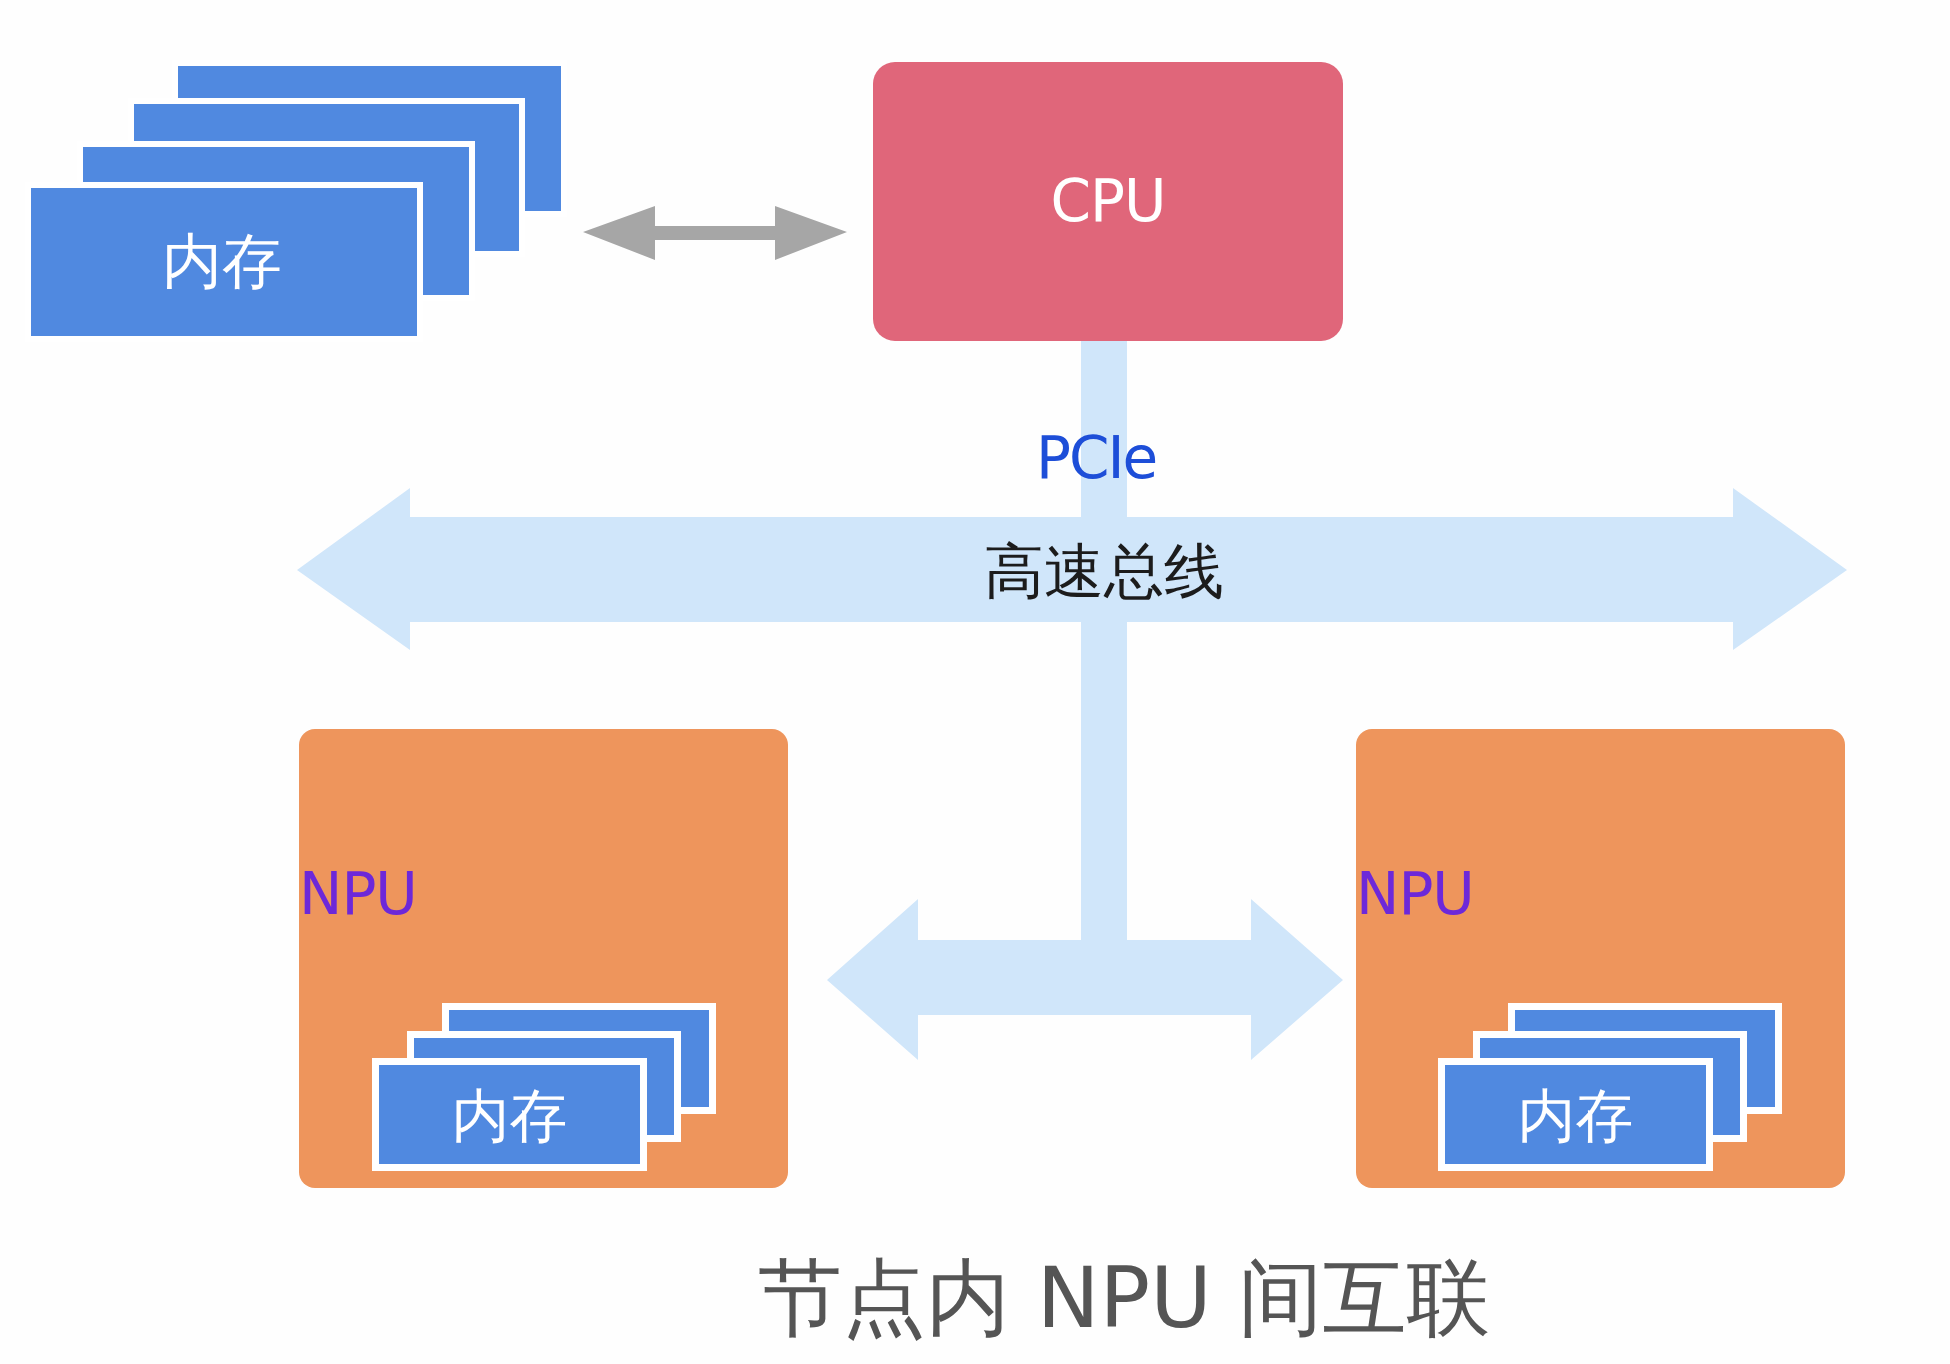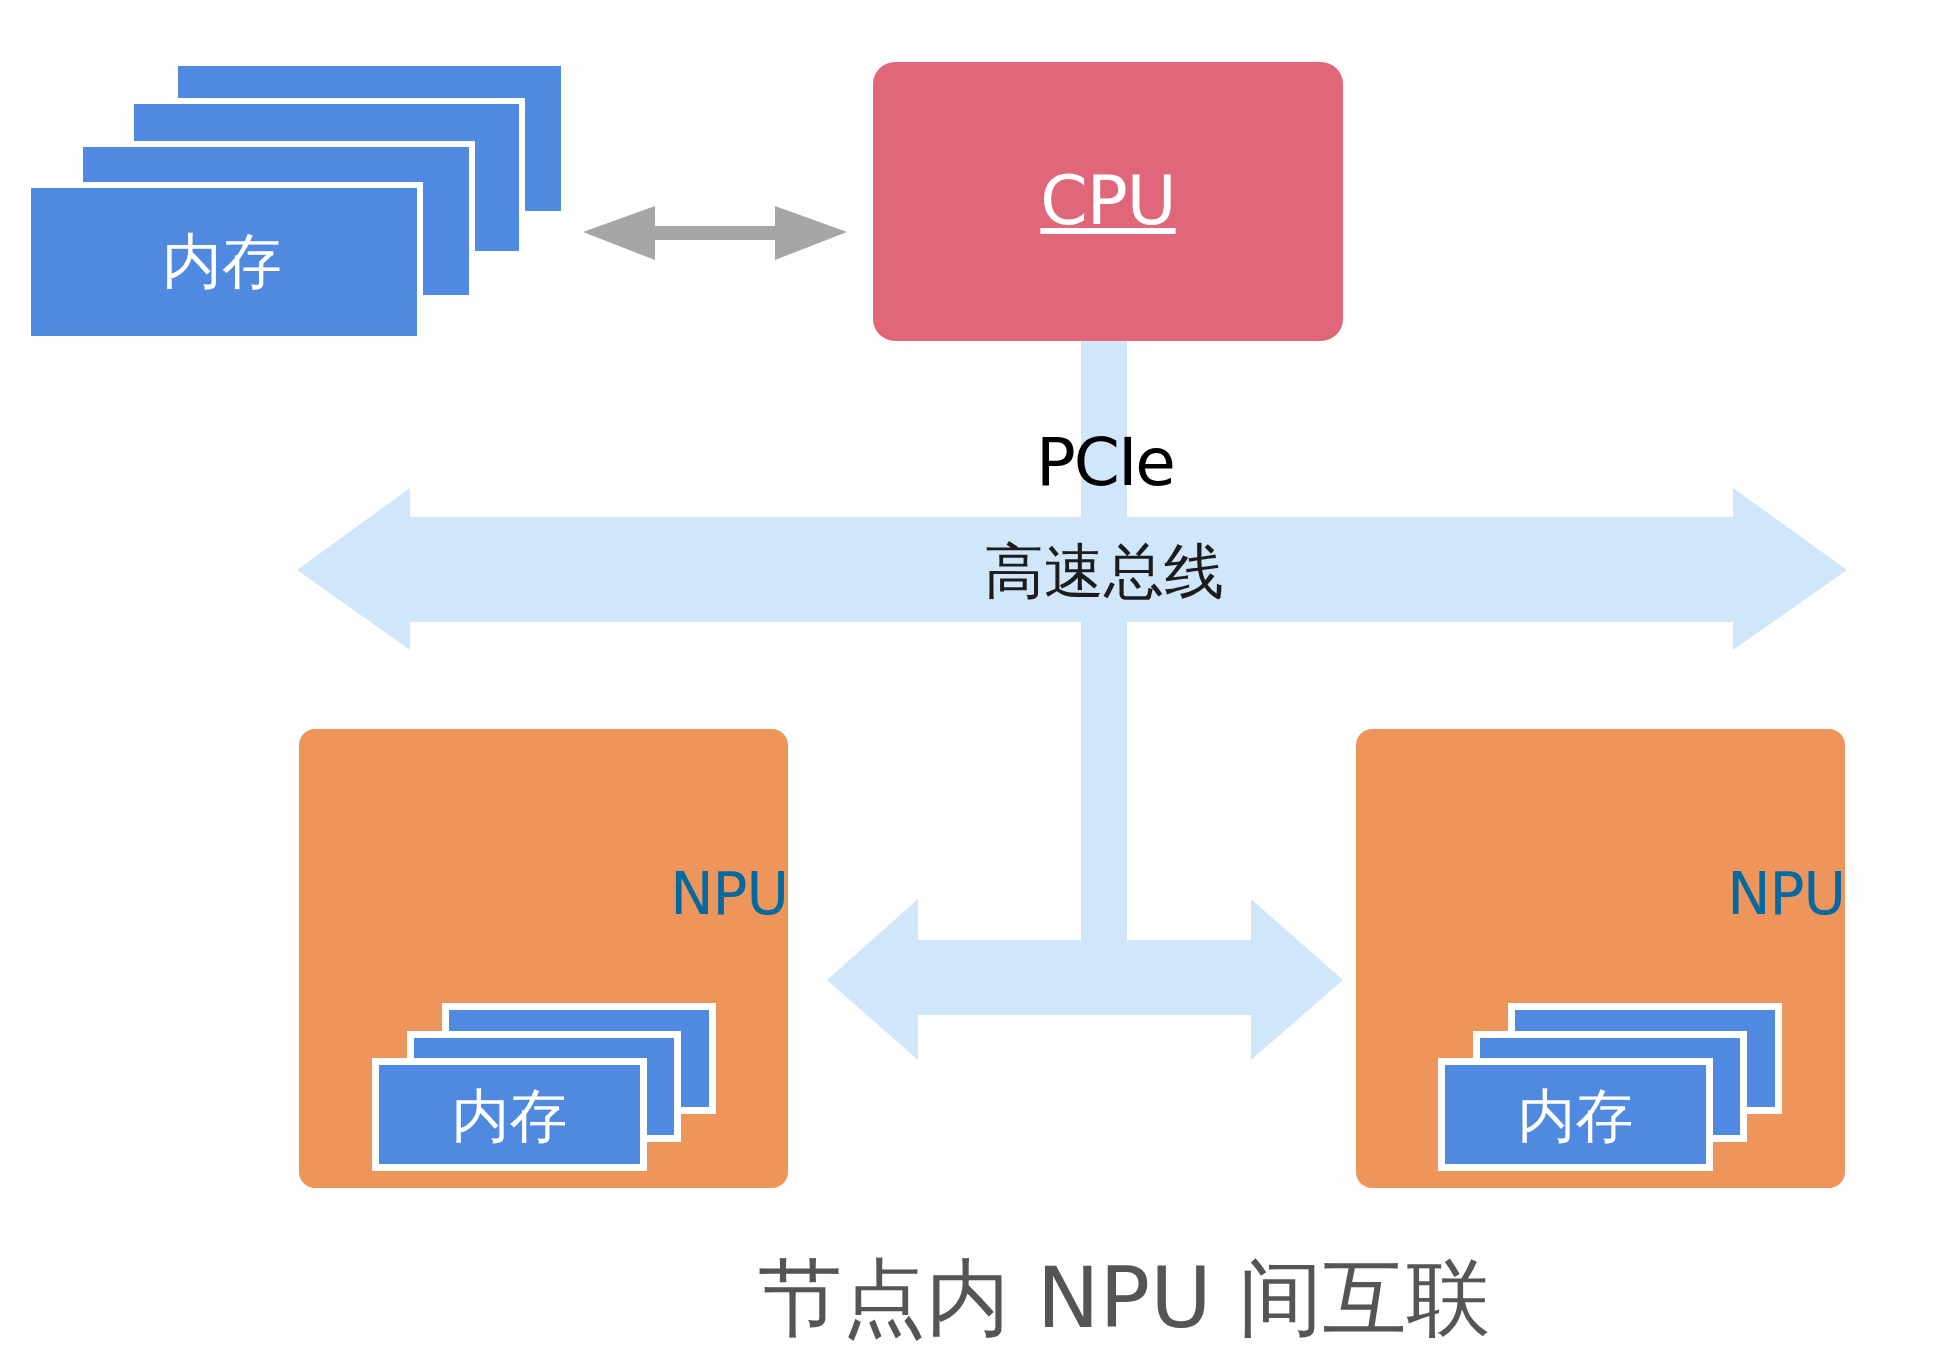--- a/index.html
+++ b/index.html
@@ -18,32 +18,32 @@
   .mem-label {
     position: absolute; left: 0; right: 0; top: 0; bottom: 0;
     display: flex; align-items: center; justify-content: center;
     color: #ffffff;
   }
   .cpu {
     left: 873px; top: 62px; width: 470px; height: 279px;
     background: #E0667A; border-radius: 22px;
     display: flex; align-items: center; justify-content: center;
   }
-  .cpu-label { color: #ffffff; font-size: 68px; letter-spacing: -1px; margin-top: -2px; text-decoration: underline; }
+  .cpu-label { color: #ffffff; font-size: 58px; letter-spacing: -1px; margin-top: -2px; }
   .npu {
     top: 729px; width: 489px; height: 459px;
     background: #EE955C; border-radius: 16px;
   }
   .npu-label {
     position: absolute; left: 0; right: 0; top: 860px;
-    text-align: right; color: #0369a1; font-size: 58px; letter-spacing: -1px;
+    text-align: left; color: #6d28d9; font-size: 58px; letter-spacing: -1px;
   }
   .pcie-label {
     position: absolute; left: 1036px; top: 424px;
-    color: #000000; font-size: 66px; letter-spacing: -2px;
+    color: #1d4ed8; font-size: 58px; letter-spacing: -2px;
   }
   .bus-label {
     position: absolute; left: 984px; top: 532px;
     color: #1c1c1c; font-size: 60px;
   }
   .caption {
     position: absolute; left: 758px; top: 1230px;
     color: #555555; font-size: 84px; white-space: nowrap; margin-top: 12px;
   }
 </style>

